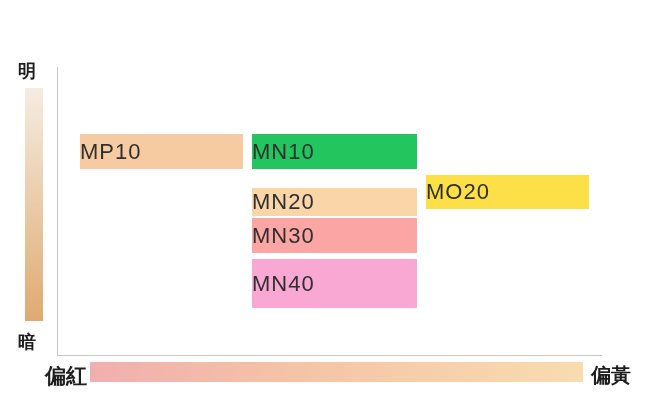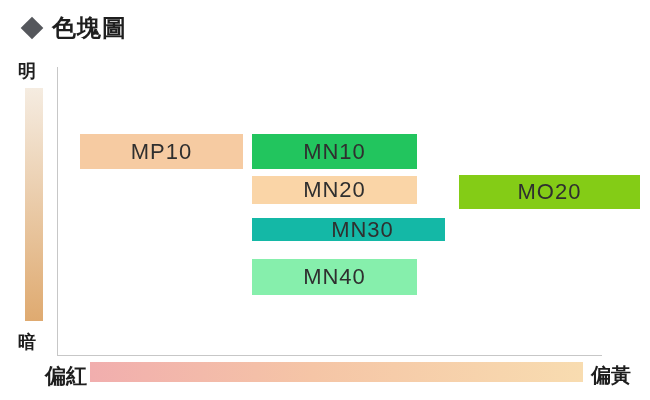--- a/index.html
+++ b/index.html
@@ -12,65 +12,61 @@
   .title-text{font-size:24px;font-weight:bold;color:#1e1e1e;letter-spacing:1px;
     font-family:"DejaVu Sans","Liberation Sans",sans-serif;}
   .axis-label{position:absolute;font-size:18px;font-weight:bold;color:#1e1e1e;
     font-family:"DejaVu Sans","Liberation Sans",sans-serif;}
   .axis-line{position:absolute;background:#c7c7c7;}
   .y-axis-line{left:57px;top:67px;width:1px;height:288px;}
   .x-axis-line{left:57px;top:355px;width:545px;height:1px;}
   .y-gradient{position:absolute;left:25px;top:88px;width:18px;height:233px;}
   .x-gradient{position:absolute;left:90px;top:362px;width:493px;height:20px;}
   .block{
-    position:absolute;display:flex;align-items:center;justify-content:center;
+    position:absolute;display:flex;align-items:center;
   }
   .block span{
     font-size:22px;color:#2f2f2f;letter-spacing:1px;
     font-family:"Liberation Sans","DejaVu Sans",sans-serif;
   }
   .lbl-ming{left:18px;top:59px;}
   .lbl-an{left:18px;top:330px;}
   .lbl-red{left:45px;top:362px;font-size:21px;}
   .lbl-yellow{left:591px;top:362px;font-size:20px;}
 </style>
 </head>
 <body>
 
 <div class="canvas">
 
-  <div class="title-row">
-    <div class="diamond" style="background: rgb(85, 87, 92);"></div>
-    <div class="title-text">色塊圖</div>
-  </div>
 
   <div class="axis-label lbl-ming">明</div>
   <div class="y-gradient" style="background: linear-gradient(rgb(245, 236, 225), rgb(223, 170, 112));"></div>
   <div class="axis-label lbl-an">暗</div>
 
   <div class="axis-line y-axis-line" style="background: rgb(199, 199, 199);"></div>
   <div class="axis-line x-axis-line" style="background: rgb(199, 199, 199);"></div>
 
   <div>
       <div class="block" style="left: 80px; top: 134px; width: 163px; height: 35px; background: rgb(246, 203, 162);">
         <span>MP10</span>
       </div>
       <div class="block" style="left: 252px; top: 134px; width: 165px; height: 35px; background: #22c55e;">
         <span>MN10</span>
       </div>
-      <div class="block" style="left: 252px; top: 176px; width: 165px; height: 28px; background: rgb(250, 213, 167);">
+      <div class="block" style="left: 252px; top: 188px; width: 165px; height: 28px; background: rgb(250, 213, 167);">
         <span>MN20</span>
       </div>
-      <div class="block" style="left: 426px; top: 175px; width: 181px; height: 34px; background: #84cc16; margin-left: 33px;">
+      <div class="block" style="left: 426px; top: 175px; width: 163px; height: 34px; background: #fde047;">
         <span>MO20</span>
       </div>
-      <div class="block" style="left: 252px; top: 218px; width: 165px; height: 23px; background: #14b8a6; padding-left: 28px;">
+      <div class="block" style="left: 252px; top: 218px; width: 165px; height: 35px; background: #fca5a5;">
         <span>MN30</span>
       </div>
-      <div class="block" style="left: 252px; top: 259px; width: 165px; height: 36px; background: #86efac;">
+      <div class="block" style="left: 252px; top: 259px; width: 165px; height: 49px; background: #f9a8d4;">
         <span>MN40</span>
       </div>
     </div>
 
   <div class="axis-label lbl-red">偏紅</div>
   <div class="x-gradient" style="background: linear-gradient(to right, rgb(241, 174, 174), rgb(245, 197, 166) 45%, rgb(248, 220, 176));"></div>
   <div class="axis-label lbl-yellow">偏黃</div>
 
 </div>
 

